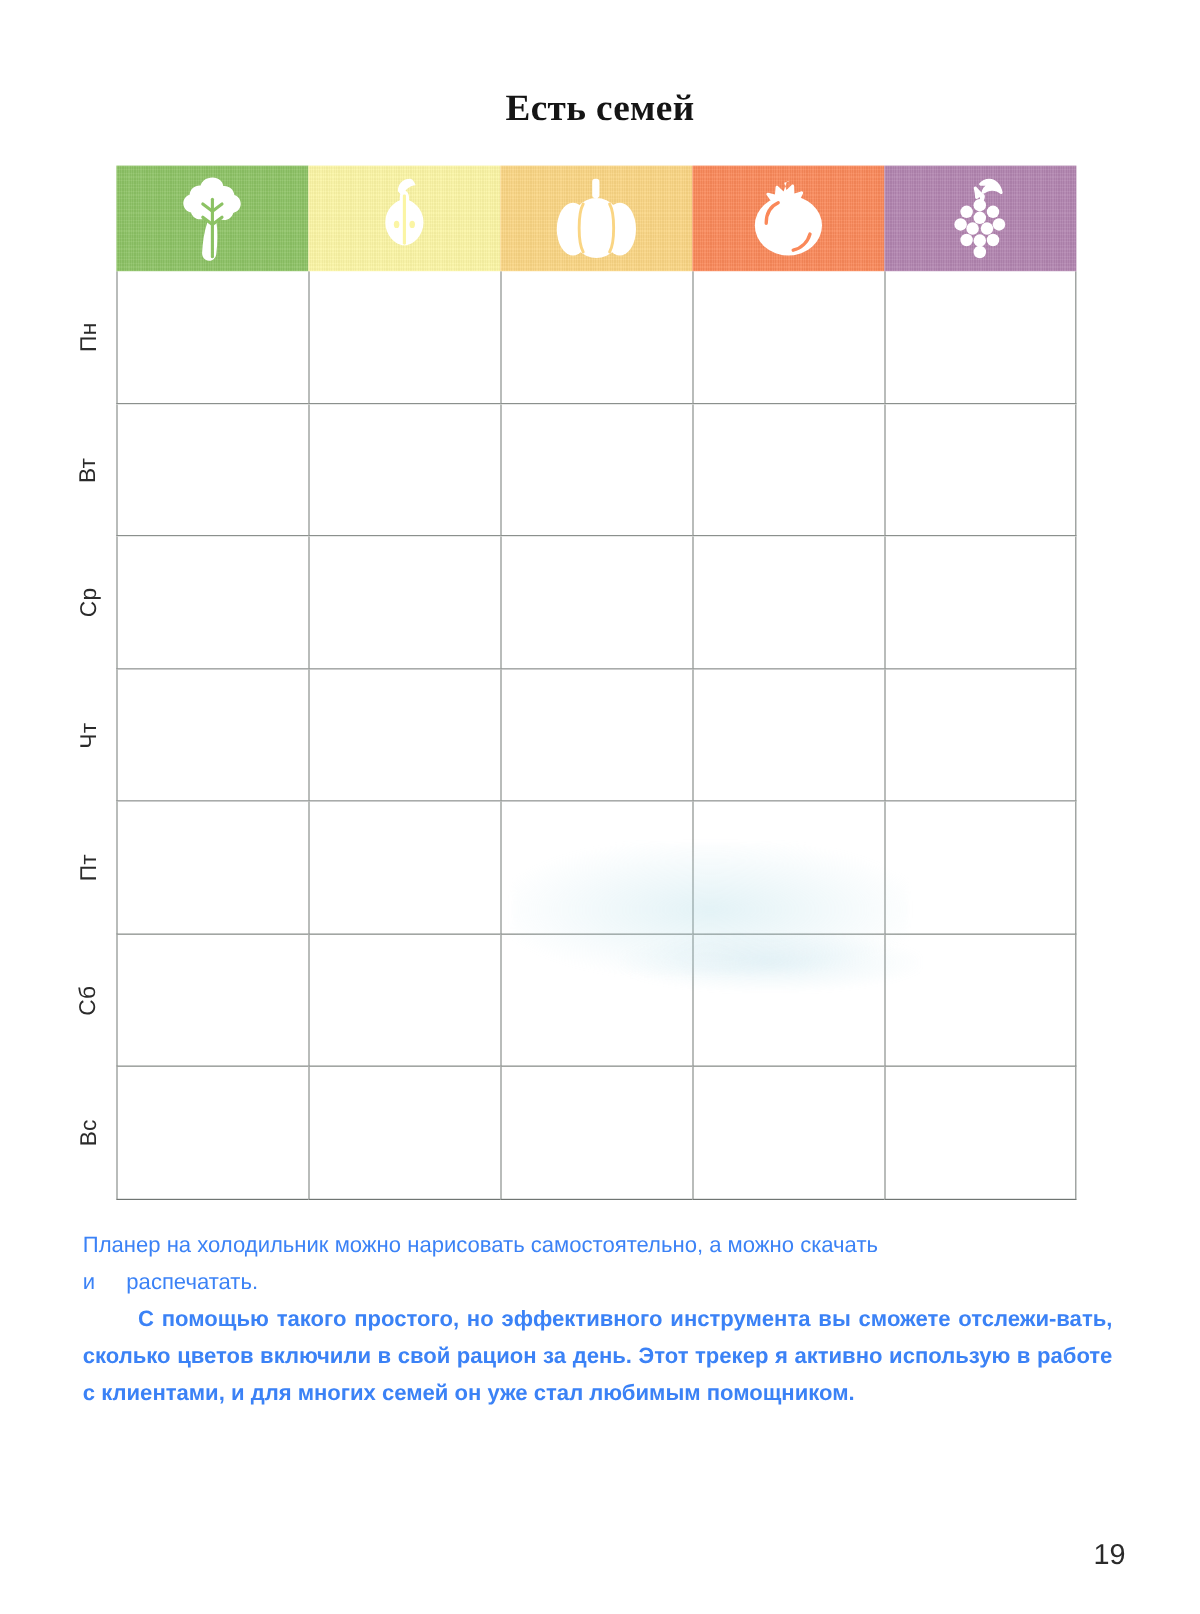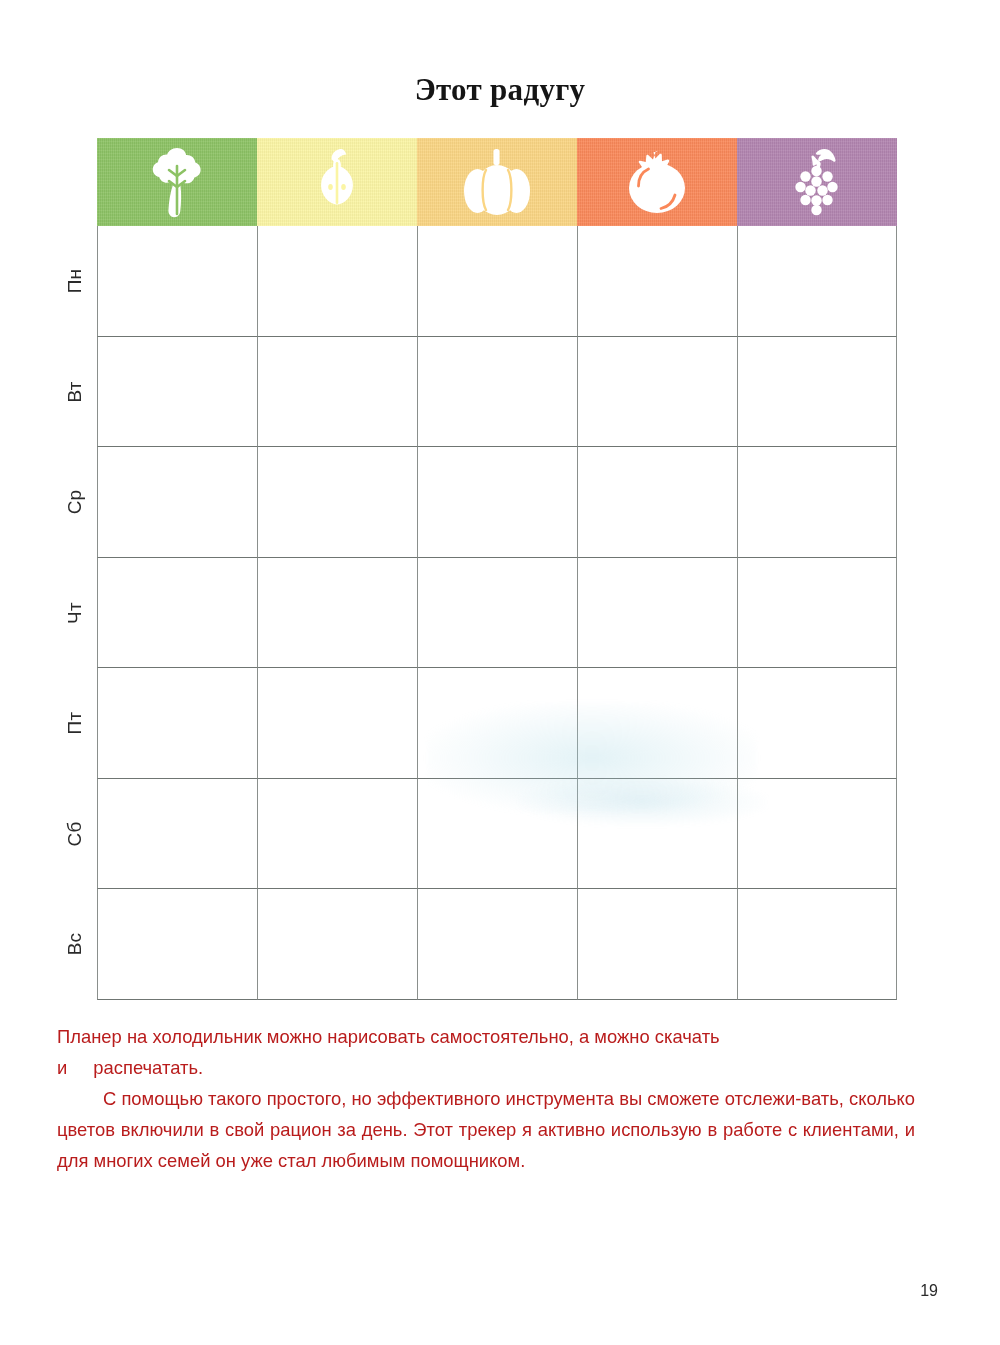--- a/index.html
+++ b/index.html
@@ -131,66 +131,67 @@
     white-space: nowrap;
     font-size: 19px;
     font-family: "Liberation Sans", sans-serif;
     color: #2a2a2a;
     letter-spacing: 0.2px;
   }
 
   
   .body-copy {
     position: absolute;
-    left: 57px;
+    left: 69px;
     top: 1021px;
     width: 858px;
     font-size: 18.4px;
     line-height: 31px;
-    color: #b91c1c;
+    color: #3b82f6;
     font-family: "Liberation Sans", sans-serif;
   }
   .body-copy p {
     margin: 0;
     text-align: justify;
   }
   .p-hang {
     position: relative;
   }
   .p-indent {
     text-indent: 46px;
+    font-weight: bold;
   }
   .redacted-line {
     display: block;
     text-align: left;
     padding-right: 4px;
   }
   .redacted-line .gap {
     display: inline-block;
     width: 26px;
   }
   .masked {
     display: inline-block;
     width: 6px;
   }
 
   
   .page-number {
     position: absolute;
     right: 62px;
     top: 1282px;
-    font-size: 16px;
+    font-size: 24px;
     color: #2a2a2a;
     font-family: "Liberation Sans", sans-serif;
   }
 </style>
 </head>
 <body>
 
-<div class="page-title">Этот радугу</div>
+<div class="page-title">Есть семей</div>
 
 <div class="day-labels">
   <div class="day-label" style="top:0px;">
     <span>Пн</span>
   </div>
   <div class="day-label" style="top:110.5px;">
     <span>Вт</span>
   </div>
   <div class="day-label" style="top:221px;">
     <span>Ср</span>

